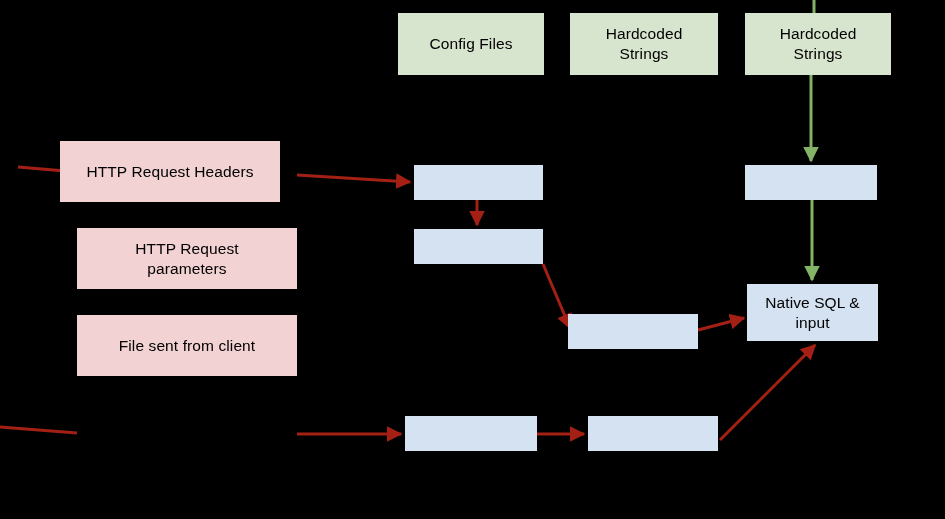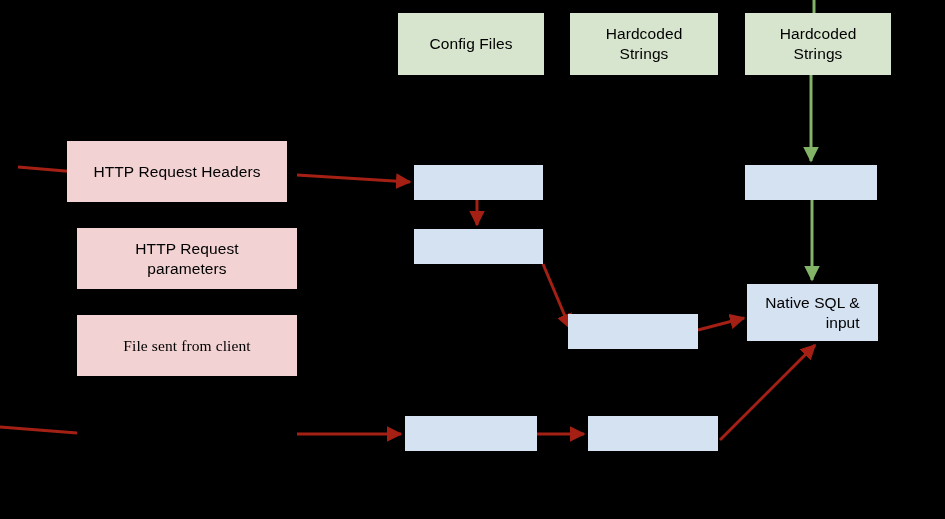--- a/index.html
+++ b/index.html
@@ -32,21 +32,21 @@
     text-align: center;
     color: #000000;
     font-size: 15.5px;
     line-height: 1.28;
     letter-spacing: 0.1px;
     border: 1px solid rgba(0,0,0,0.0);
     z-index: 2;
   }
   .node-green { background: #d8e5ce; }
   .node-pink  { background: #f2d2d2; }
-  .node-blue  { background: #d4e2f2; text-align: right; }
+  .node-blue  { background: #d4e2f2; }
   .node-label {
     display: block;
     white-space: pre-line;
     padding: 0 4px;
   }
 </style>
 </head>
 <body>
 
 <div id="canvas">
@@ -93,30 +93,30 @@
   <div class="node node-green" style="left:570px; top:13px; width:148px; height:62px;">
     <span class="node-label">Hardcoded
 Strings</span>
   </div>
 
   <div class="node node-green" style="left:745px; top:13px; width:146px; height:62px;">
     <span class="node-label">Hardcoded
 Strings</span>
   </div>
 
-  <div class="node node-pink" style="left:67px; top:141px; width:220px; height:61px;">
+  <div class="node node-pink" style="left:60px; top:141px; width:220px; height:61px;">
     <span class="node-label">HTTP Request Headers</span>
   </div>
 
   <div class="node node-pink" style="left:77px; top:228px; width:220px; height:61px;text-align:center;">
     <span class="node-label">HTTP Request
 parameters</span>
   </div>
 
-  <div class="node node-pink" style="left:77px; top:315px; width:220px; height:61px;font-family:Liberation Serif, serif;">
+  <div class="node node-pink" style="left:77px; top:315px; width:220px; height:61px;">
     <span class="node-label">File sent from client</span>
   </div>
 
 
   <div class="node node-blue" style="left:414px; top:165px; width:129px; height:35px;">
     <span class="node-label"></span>
   </div>
 
   <div class="node node-blue" style="left:414px; top:229px; width:129px; height:35px;">
     <span class="node-label"></span>

